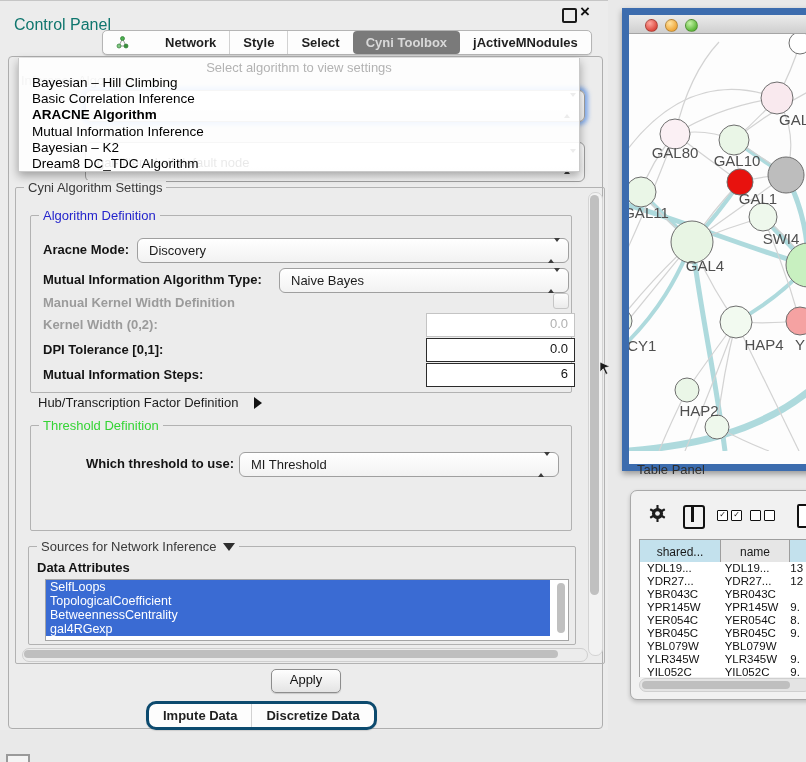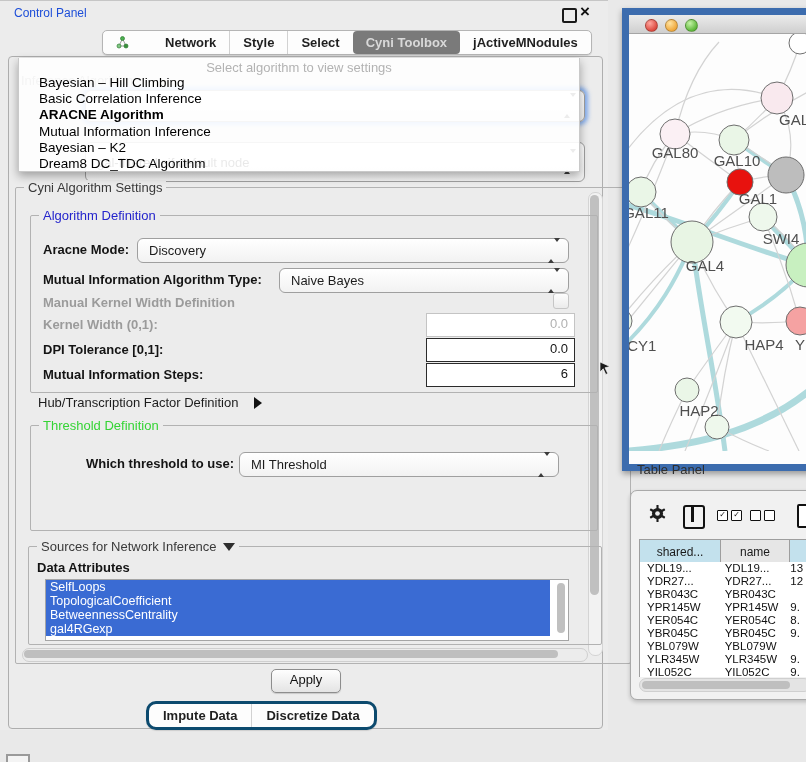--- a/index.html
+++ b/index.html
@@ -3,21 +3,21 @@
 <meta charset="utf-8">
 <style>
   html,body{margin:0;padding:0;}
   body{width:806px;height:762px;overflow:hidden;background:#e9e9e9;
        font-family:"Liberation Sans",sans-serif;-webkit-font-smoothing:antialiased;}
   #screen{position:relative;width:806px;height:762px;overflow:hidden;}
 
   
   #cpanel{position:absolute;left:0;top:8;width:608px;height:729px;background:#ececec;
           border-top:1px solid #c6c6c6;}
-  .cp-title{position:absolute;left:14px;top:5px;font-size:12px;color:#1d4ed8;}
+  .cp-title{position:absolute;left:14px;top:15px;font-size:16px;color:#0f766e;}
   .float-btn{position:absolute;left:562px;top:7px;width:11px;height:11px;border:2px solid #1a1a1a;border-radius:2px;background:transparent;}
   .close-btn{position:absolute;left:580px;top:1px;font-size:17px;font-weight:bold;color:#111;}
 
   
   .tabbar{position:absolute;left:102px;top:29px;height:23px;display:flex;border:1px solid #b5b5b5;
           border-radius:5px;background:#fdfdfd;overflow:hidden;box-shadow:0 1px 1px rgba(0,0,0,.12);}
   .tab{display:flex;align-items:center;gap:4px;padding:0 13px;font-size:13px;font-weight:bold;color:#1f1f1f;
        border-left:1px solid #d2d2d2;white-space:nowrap;}
   .tab:first-child{border-left:none;gap:36px;}
   .tab.sel{background:#7a7a7a;color:#d9d9d9;border-radius:4px;border-left:none;}
@@ -34,25 +34,25 @@
   .spin{position:absolute;right:8px;top:50%;transform:translateY(-50%);}
   .spin .up{width:0;height:0;border-left:3.5px solid transparent;border-right:3.5px solid transparent;border-bottom:4.5px solid #3c3c3c;margin-bottom:2px;}
   .spin .dn{width:0;height:0;border-left:3.5px solid transparent;border-right:3.5px solid transparent;border-top:4.5px solid #3c3c3c;}
   .focusring{box-shadow:0 0 4px 2.5px rgba(100,155,240,.75);}
 
   
   #algo-dd{position:absolute;left:18px;top:58px;width:560px;height:113px;z-index:30;
            background:rgba(255,255,255,.9);border:1px solid #c9c9c9;border-top:none;
            box-shadow:0 4px 9px rgba(0,0,0,.32);}
   .dd-head{height:15px;margin-top:2px;text-align:center;font-size:13px;color:#b3b3b3;}
-  .dd-item{height:16.2px;line-height:16.2px;padding-left:20px;font-size:13.5px;color:#000;white-space:nowrap;}
+  .dd-item{height:16.2px;line-height:16.2px;padding-left:13px;font-size:13.5px;color:#000;white-space:nowrap;}
   .dd-item.sel{font-weight:bold;}
 
   
-  .grp{position:absolute;border:1px solid #b2b2b2;border-radius:2px;padding-left:26px;}
+  .grp{position:absolute;border:1px solid #b2b2b2;border-radius:2px;}
   .grp-title{position:absolute;top:-8px;left:8px;background:#ececec;padding:0 4px;font-size:13px;color:#3a3a3a;white-space:nowrap;}
   .grp-title.blue{color:var(--tblue);}
   .grp-title.green{color:var(--tgreen);}
 
   .flabel{position:absolute;font-size:13px;font-weight:bold;color:#141414;white-space:nowrap;}
   .flabel.dis{color:#9b9b9b;}
   .numfield{position:absolute;background:#fff;border:1px solid #9b9b9b;font-size:13px;color:#141414;
             text-align:right;padding-right:6px;line-height:20px;}
   .numfield.strong{border:1.5px solid #2b2b2b;}
   .numfield.dis{color:#b1b1b1;border-color:#c4c4c4;}
@@ -185,21 +185,21 @@
 
           <div class="flabel" style="left:12px;top:56px;">Mutual Information Algorithm Type:</div>
           <div class="combo" style="left:248px;top:52px;width:288px;height:23px;">
             <span class="cval">Naive Bayes</span>
             <span class="spin"><span class="up"></span><span class="dn"></span></span>
           </div>
 
           <div class="flabel dis" style="left:12px;top:79px;">Manual Kernel Width Definition</div>
           <div class="chk" style="left:522px;top:77px;"></div>
 
-          <div class="flabel dis" style="left:12px;top:101px;">Kernel Width (0,1):</div>
+          <div class="flabel dis" style="left:12px;top:101px;">Kernel Width (0,2):</div>
           <div class="numfield dis" style="left:395px;top:97px;width:141px;height:22px;">0.0</div>
 
           <div class="flabel" style="left:12px;top:126px;">DPI Tolerance [0,1]:</div>
           <div class="numfield strong" style="left:395px;top:122px;width:141px;height:22px;">0.0</div>
 
           <div class="flabel" style="left:12px;top:151px;">Mutual Information Steps:</div>
           <div class="numfield strong" style="left:395px;top:147px;width:141px;height:22px;">6</div>
         </div>
 
         <div style="position:absolute;left:22px;top:207px;font-size:13px;color:#1c1c1c;display:flex;align-items:center;gap:16px;">

